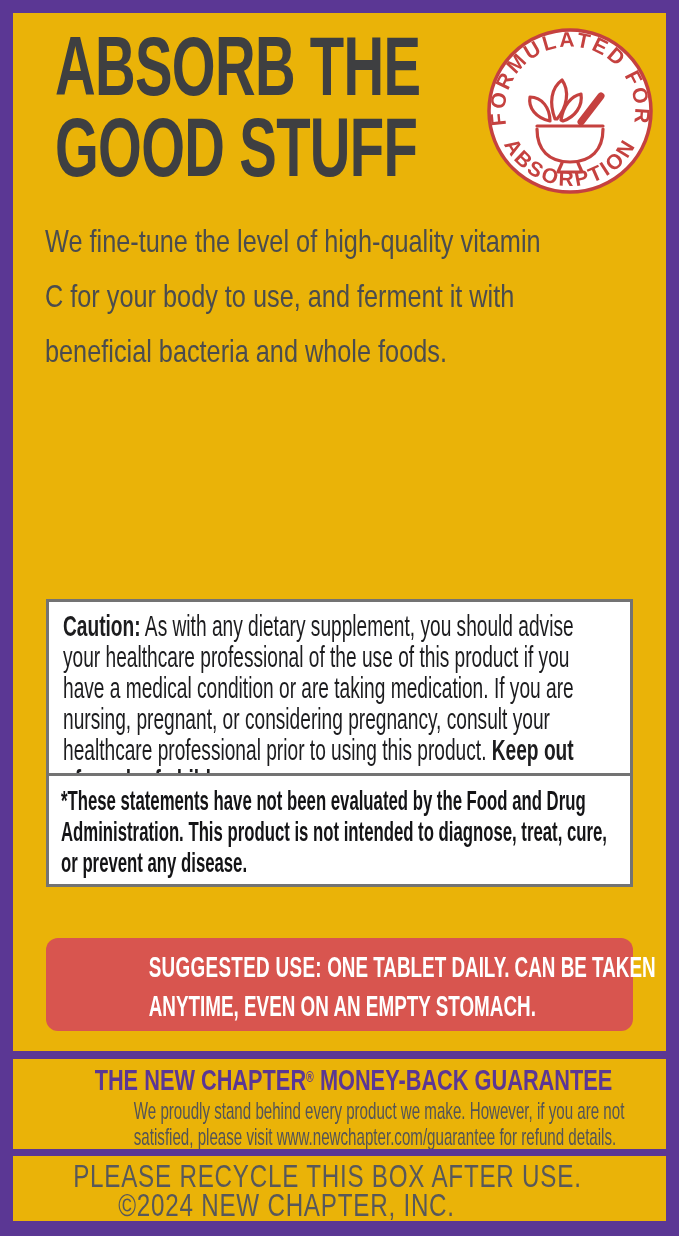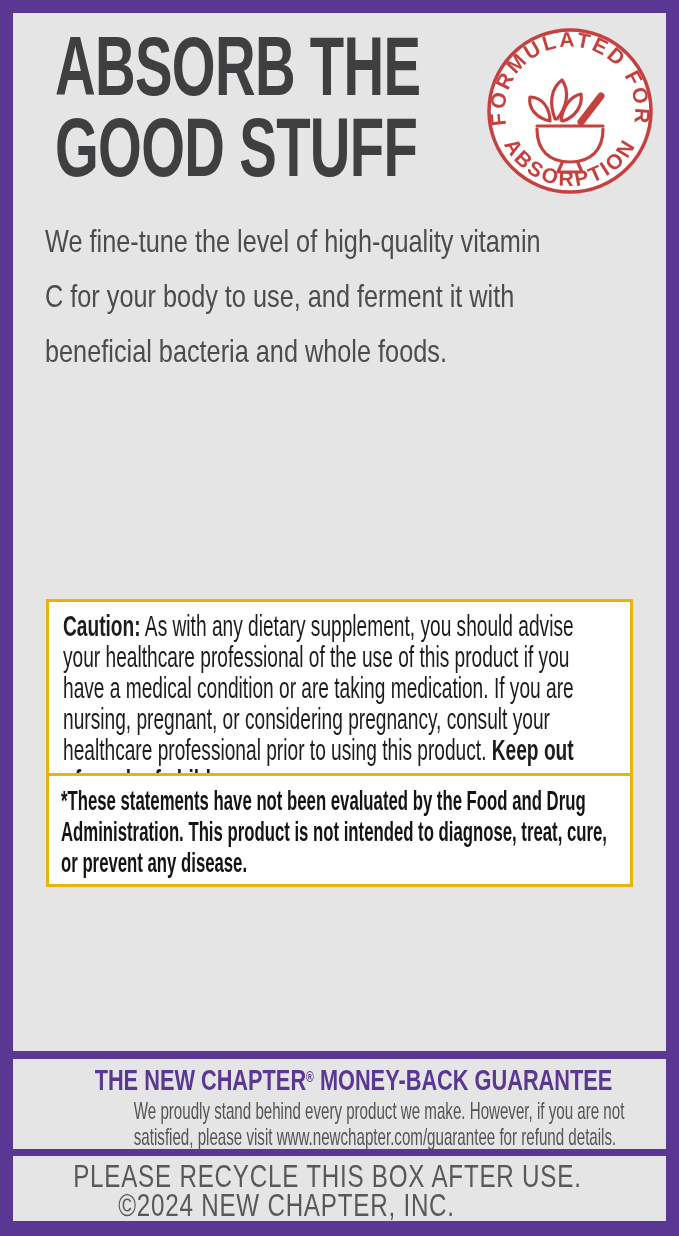--- a/index.html
+++ b/index.html
@@ -1,21 +1,21 @@
 <!DOCTYPE html>
 <html><head>
 <meta charset="utf-8">
 <style>
   * { margin:0; padding:0; box-sizing:border-box; }
   html,body { background:#ffffff; }
   body { font-family:"Liberation Sans", sans-serif; }
 
   .canvas {
     position:relative; width:679px; height:1236px;
-    background:#e5e5e5; overflow:hidden; margin:0 auto;
+    background:#eab308; overflow:hidden; margin:0 auto;
   }
 
   
   .frame { position:absolute; background:#5b3794; }
   .frame-top    { left:0; top:0; width:679px; height:13px; }
   .frame-left   { left:0; top:0; width:13px; height:1236px; }
   .frame-right  { right:0; top:0; width:13px; height:1236px; }
   .bar-1        { left:0; top:1051px; width:679px; height:8px; }
   .bar-2        { left:0; top:1149px; width:679px; height:7px; }
   .frame-bottom { left:0; top:1221px; width:679px; height:15px; }
@@ -34,21 +34,21 @@
   
   .intro {
     position:absolute; left:45px; top:214px;
     font-size:32px; line-height:55px; color:#4b4c4e;
     white-space:nowrap; transform:scaleX(0.79); transform-origin:left top;
   }
 
   
   .notice-box {
     position:absolute; left:46px; width:587px;
-    border:3px solid #eab308; background:#ffffff;
+    border:3px solid #737373; background:#ffffff;
   }
   .caution-box { top:599px; height:201px; padding:9px 0 0 14px; }
   .caution-box .txt {
     font-size:29px; line-height:31px; color:#1c1c1e; white-space:nowrap;
     transform:scaleX(0.66); transform-origin:left top;
   }
   .caution-box .txt b, .fda-box .txt { font-weight:bold; }
 
   .fda-box { top:773px; height:114px; padding:10px 0 0 12px; }
   .fda-box .txt {
@@ -145,20 +145,26 @@
   </div>
 
   <div class="notice-box fda-box">
     <div class="txt">
       <div>*These statements have not been evaluated by the Food and Drug</div>
       <div>Administration. This product is not intended to diagnose, treat, cure,</div>
       <div>or prevent any disease.</div>
     </div>
   </div>
 
+  <div class="suggested">
+    <div class="line">
+      <span class="label">SUGGESTED USE:</span><span> ONE TABLET DAILY. CAN BE TAKEN</span>
+    </div>
+    <div class="line">ANYTIME, EVEN ON AN EMPTY STOMACH.</div>
+  </div>
 
   <div class="frame bar-1"></div>
 
   <div class="guarantee">
     <div class="heading">
       <span>THE NEW CHAPTER</span><sup>®</sup><span> MONEY-BACK GUARANTEE</span>
     </div>
     <div class="gbody">
       <div class="line">We proudly stand behind every product we make. However, if you are not</div>
       <div class="line">satisfied, please visit www.newchapter.com/guarantee for refund details.</div>

